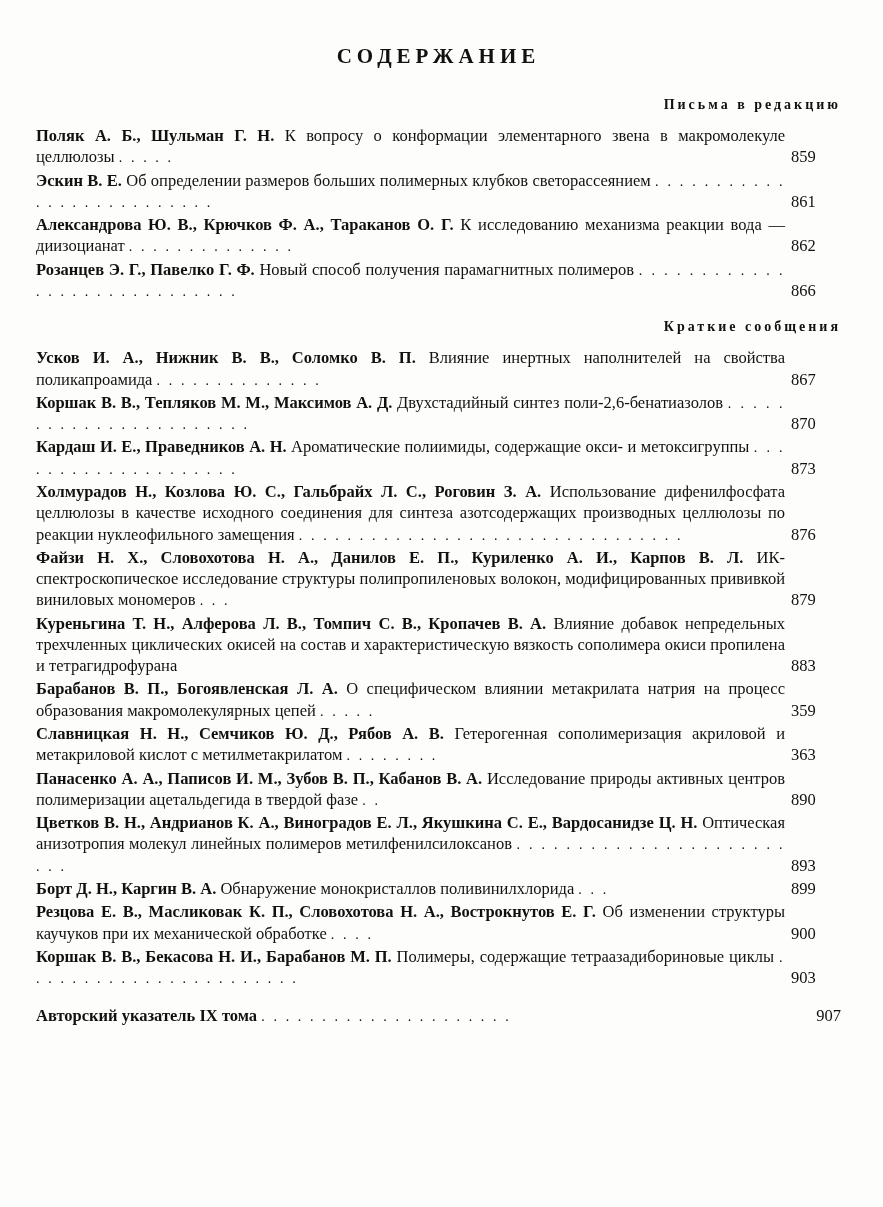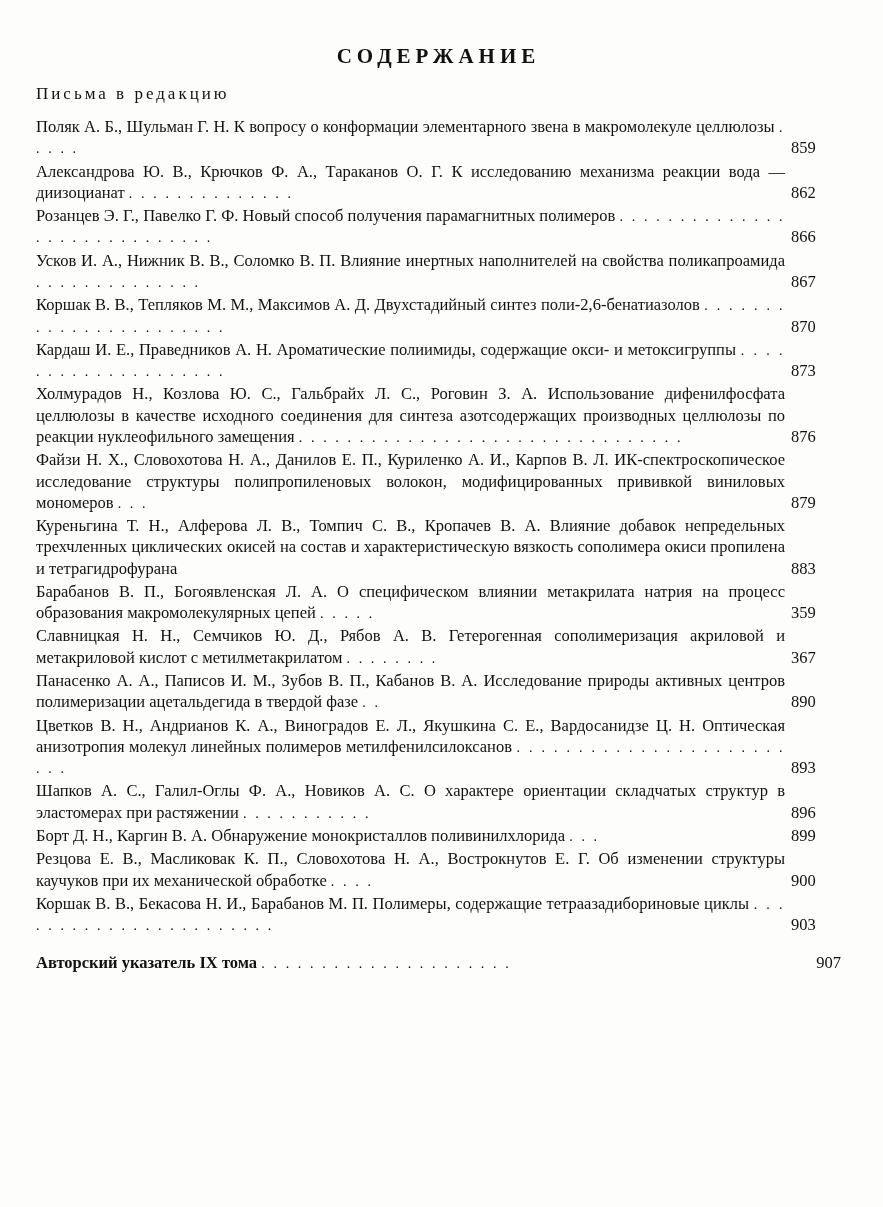--- a/index.html
+++ b/index.html
@@ -24,28 +24,28 @@
     padding: 0;
   }
   .content {
     margin: 44px 42px 0 36px;
   }
   .doc-title {
     text-align: center;
     font-size: 21px;
     letter-spacing: 5px;
     font-weight: bold;
-    margin: 10px 0 15px 0;
+    margin: 10px 0 28px 0;
     font-family: "Liberation Serif", serif;
   }
   .section-title {
-    text-align: left;
-    font-size: 17px;
+    text-align: right;
+    font-size: 14px;
     letter-spacing: 3.0px;
-    font-weight: normal;
+    font-weight: bold;
     margin: 14px 0 12px 0;
   }
   .section-title.compact {
     margin-top: 18px;
     margin-bottom: 12px;
   }
   
   .e {
     position: relative;
     font-size: 16.5px;
@@ -57,21 +57,21 @@
   }
   .e .pg {
     position: absolute;
     right: 0;
     bottom: 0;
     width: 50px;
     text-align: left;
     font-weight: normal;
     padding-bottom: 0px;
   }
-  .e .a { font-weight: normal; }
+  .e .a { font-weight: bold; }
   .e .t { font-weight: normal; }
   .e .dots {
     letter-spacing: 2.6px;
     font-size: 14px;
   }
   .index-block {
     margin-top: 16px;
   }
   .index-entry {
     position: relative;
@@ -105,37 +105,44 @@
     <div class="section-title">Письма в редакцию</div>
 
     <div class="e">
       <span class="a">Поляк А. Б., Шульман Г. Н. </span>
       <span class="t">К вопросу о конформации элементарного звена в макромолекуле целлюлозы</span>
       <span class="dots">. . . . .</span>
       <span class="pg">859</span>
     </div>
 
 
+    <div class="e">
+      <span class="a">Эскин В. Е. </span>
+      <span class="t">Об определении размеров больших полимерных клубков светорассеянием</span>
+      <span class="dots">. . . . . . . . . . . . . . . . . . . . . . . . . .</span>
+      <span class="pg">861</span>
+    </div>
 
     <div class="e">
       <span class="a">Александрова Ю. В., Крючков Ф. А., Тараканов О. Г. </span>
       <span class="t">К исследованию механизма реакции вода — диизоцианат</span>
       <span class="dots">. . . . . . . . . . . . . .</span>
       <span class="pg">862</span>
     </div>
 
 
 
     <div class="e">
       <span class="a">Розанцев Э. Г., Павелко Г. Ф. </span>
       <span class="t">Новый способ получения парамагнитных полимеров</span>
       <span class="dots">. . . . . . . . . . . . . . . . . . . . . . . . . . . . .</span>
       <span class="pg">866</span>
     </div>
 
+    <div class="section-title compact">Краткие сообщения</div>
 
     <div class="e">
       <span class="a">Усков И. А., Нижник В. В., Соломко В. П. </span>
       <span class="t">Влияние инертных наполнителей на свойства поликапроамида</span>
       <span class="dots">. . . . . . . . . . . . . .</span>
       <span class="pg">867</span>
     </div>
 
     <div class="e">
       <span class="a">Коршак В. В., Тепляков М. М., Максимов А. Д. </span>
@@ -176,43 +183,37 @@
       <span class="a">Барабанов В. П., Богоявленская Л. А. </span>
       <span class="t">О специфическом влиянии метакрилата натрия на процесс образования макромолекулярных цепей</span>
       <span class="dots">. . . . .</span>
       <span class="pg">359</span>
     </div>
 
     <div class="e">
       <span class="a">Славницкая Н. Н., Семчиков Ю. Д., Рябов А. В. </span>
       <span class="t">Гетерогенная сополимеризация акриловой и метакриловой кислот с метилметакрилатом</span>
       <span class="dots">. . . . . . . .</span>
-      <span class="pg">367</span>
+      <span class="pg">363</span>
     </div>
 
     <div class="e">
       <span class="a">Панасенко А. А., Паписов И. М., Зубов В. П., Кабанов В. А. </span>
       <span class="t">Исследование природы активных центров полимеризации ацетальдегида в твердой фазе</span>
       <span class="dots">. .</span>
       <span class="pg">890</span>
     </div>
 
     <div class="e">
       <span class="a">Цветков В. Н., Андрианов К. А., Виноградов Е. Л., Якушкина С. Е., Вардосанидзе Ц. Н. </span>
       <span class="t">Оптическая анизотропия молекул линейных полимеров метилфенилсилоксанов</span>
       <span class="dots">. . . . . . . . . . . . . . . . . . . . . . . . .</span>
       <span class="pg">893</span>
     </div>
 
-    <div class="e">
-      <span class="a">Шапков А. С., Галил-Оглы Ф. А., Новиков А. С. </span>
-      <span class="t">О характере ориентации складчатых структур в эластомерах при растяжении</span>
-      <span class="dots">. . . . . . . . . . .</span>
-      <span class="pg">896</span>
-    </div>
 
     <div class="e">
       <span class="a">Борт Д. Н., Каргин В. А. </span>
       <span class="t">Обнаружение монокристаллов поливинилхлорида</span>
       <span class="dots">. . .</span>
       <span class="pg">899</span>
     </div>
 
     <div class="e">
       <span class="a">Резцова Е. В., Масликовак К. П., Словохотова Н. А., Вострокнутов Е. Г. </span>

